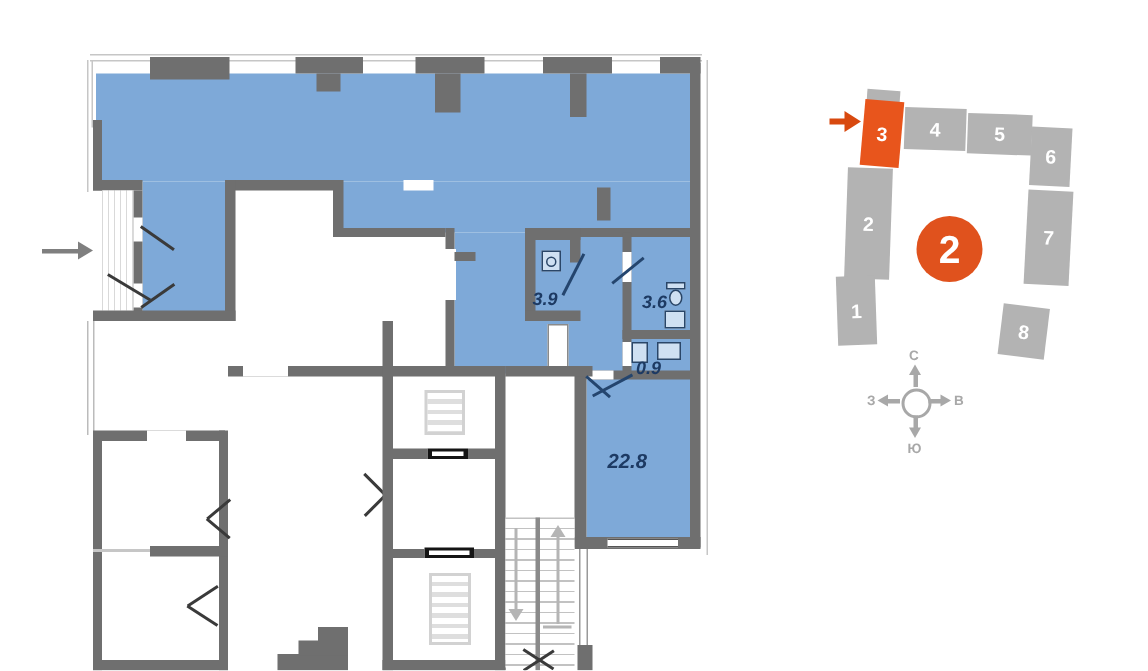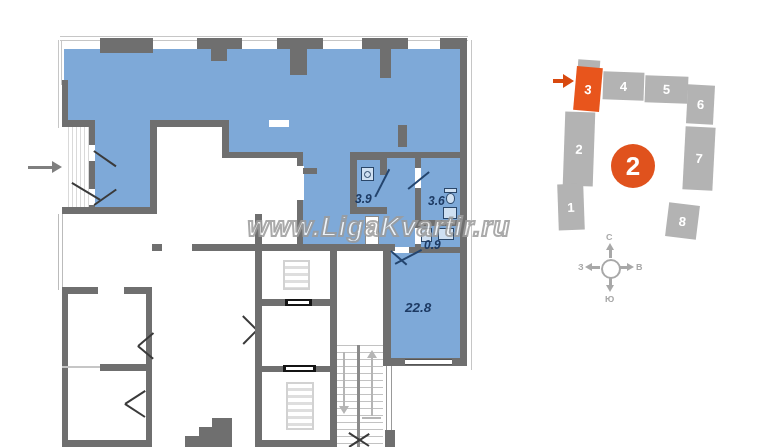--- a/index.html
+++ b/index.html
@@ -176,21 +176,20 @@
     <div class="lead" style="left:408px;top:188px;width:27px;transform:rotate(-39deg);"></div>
     <div class="lead" style="left:395px;top:263px;width:30px;transform:rotate(-28deg);"></div>
     <div class="lead" style="left:391px;top:250px;width:21px;transform:rotate(41deg);"></div>
 
     <div class="room-label" style="left:355px;top:192px;">3.9</div>
     <div class="room-label" style="left:428px;top:166px;margin-top:28px;">3.6</div>
     <div class="room-label" style="left:424px;top:238px;">0.9</div>
     <div class="room-label" style="left:405px;top:300px;font-size:13.5px;">22.8</div>
   </div>
 
-  <div class="wm" style="left:198px;top:212px;width:362px;font-size:27px;letter-spacing:1px;">www.LigaKvartir.ru</div>
 
   <div>
 
     <div>
       <div class="abs" style="left:553px;top:79px;width:12px;height:4px;background:#d8490f;"></div>
       <div class="tri" style="left:563px;top:74px;border-top:7px solid transparent;border-bottom:7px solid transparent;border-left:11px solid #d8490f;"></div>
     </div>
 
     <div class="sec" style="left:578px;top:60px;width:22px;height:9px;transform:rotate(4deg);"></div>
     <div class="sec hl" style="left:575px;top:67px;width:26px;height:44px;transform:rotate(5deg);">3</div>

